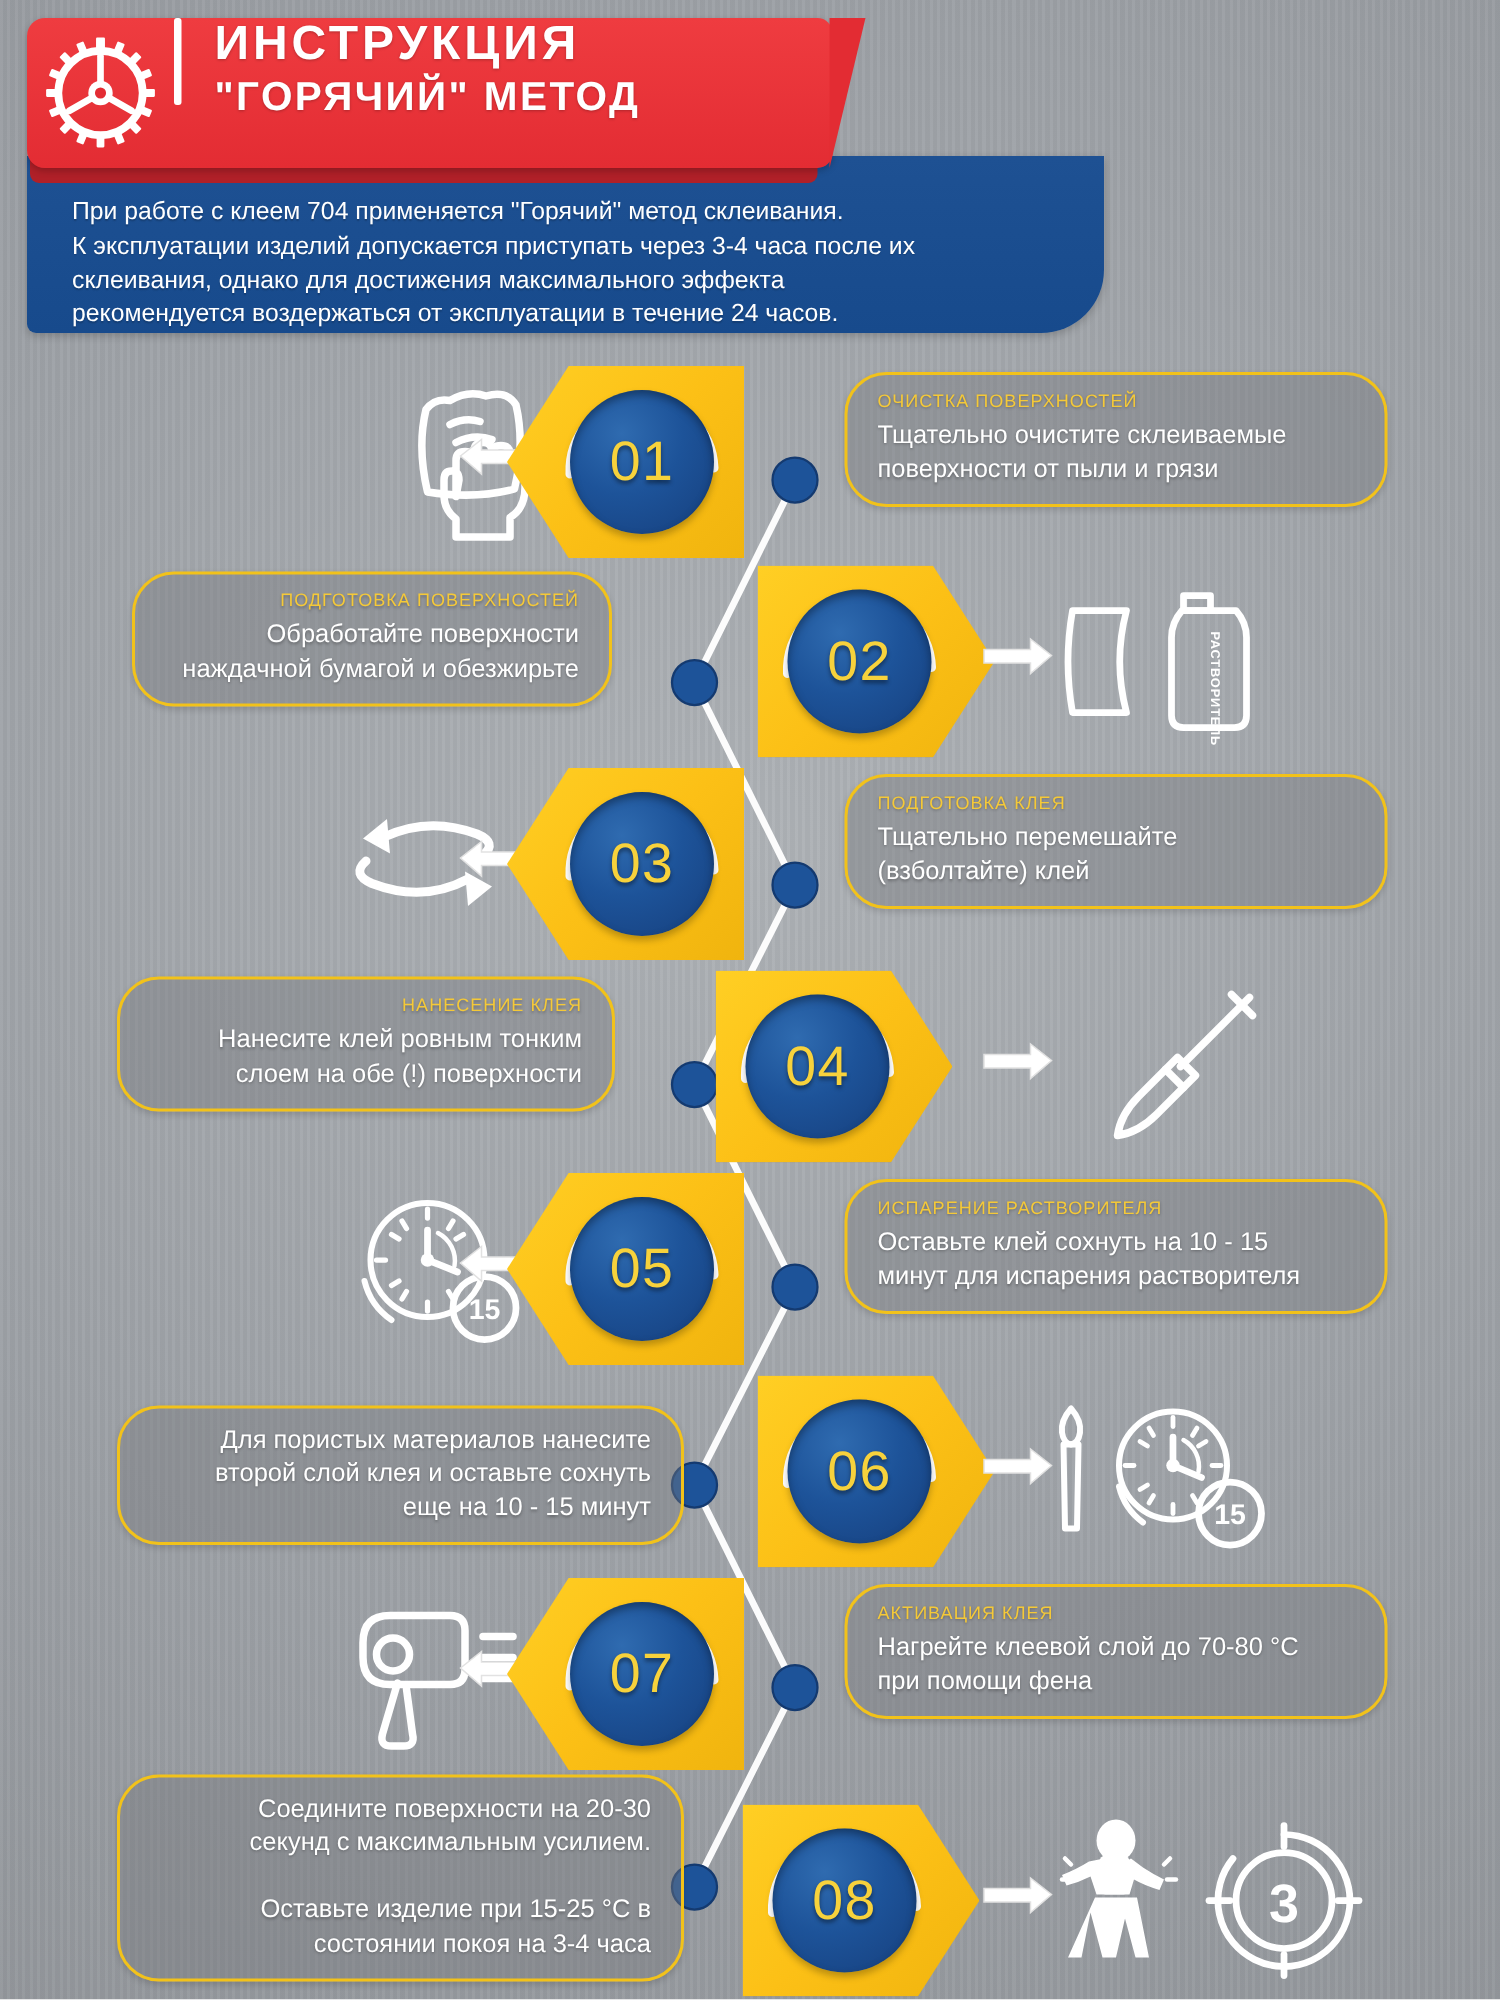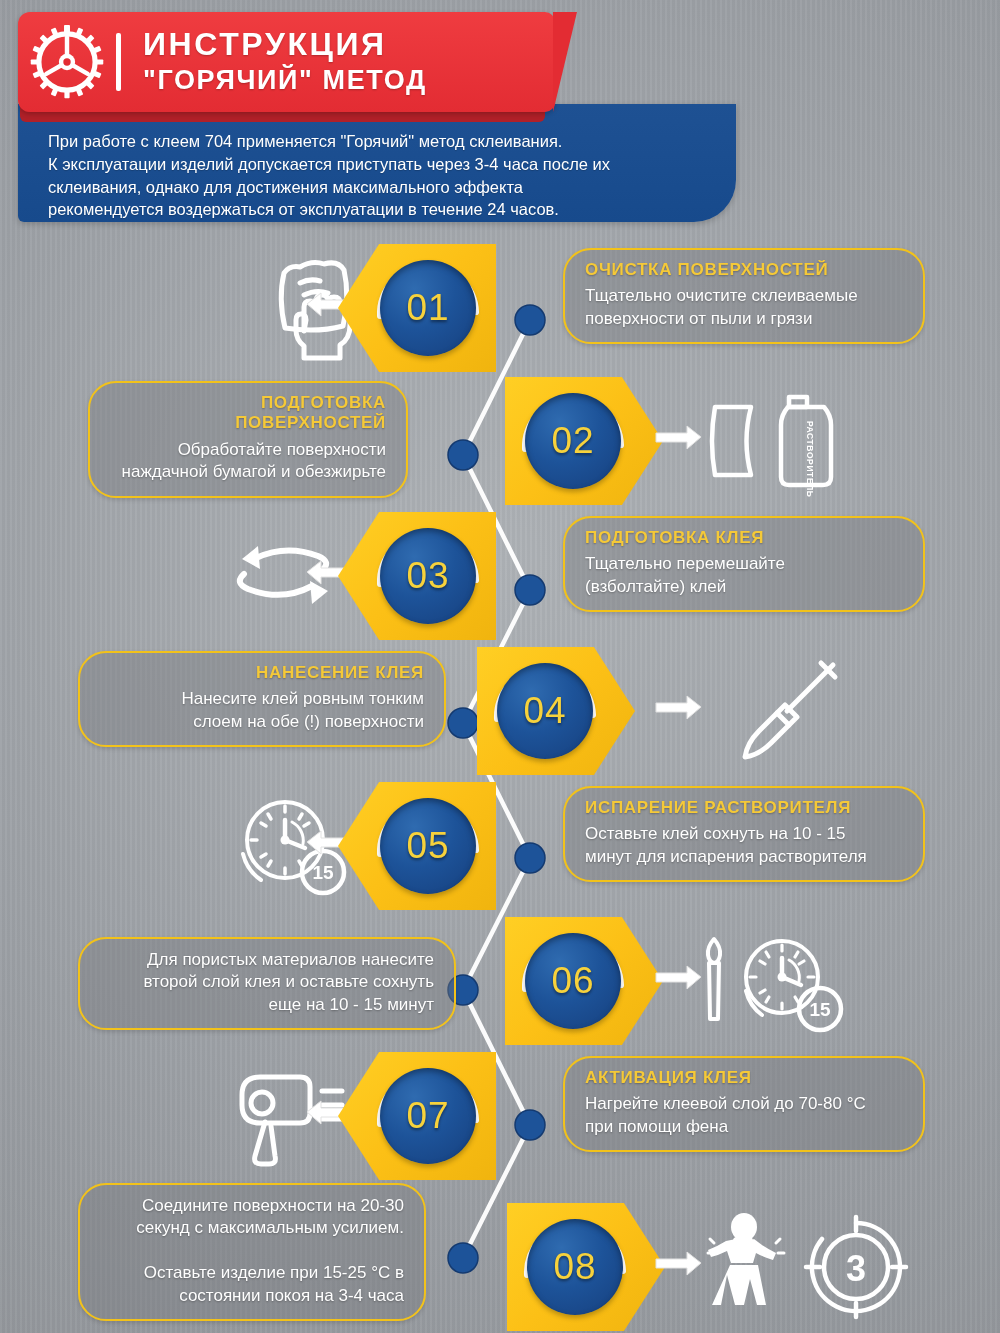--- a/index.html
+++ b/index.html
@@ -28,21 +28,21 @@
 
   
   .header-red {
     position: absolute;
     left: 18px; top: 12px;
     width: 537px; height: 100px;
     background: linear-gradient(180deg, #ef3c40 0%, #e32c33 100%);
     border-radius: 12px 10px 10px 12px;
     z-index: 6;
     display: flex;
-    align-items: center;
+    align-items: flex-start;
     box-shadow: 0 2px 5px rgba(0,0,0,0.22);
   }
   .header-red::after {
     content: "";
     position: absolute;
     right: -22px; top: 0;
     width: 0; height: 0;
     border-top: 0 solid transparent;
     border-left: 24px solid #e32c33;
     border-bottom: 100px solid transparent;
@@ -167,22 +167,22 @@
     top: 8px;
     border: 2.5px solid #f2c21a;
     border-radius: 28px;
     background: rgba(118,122,127,0.42);
     padding: 10px 20px 12px 20px;
     z-index: 4;
     box-shadow: 0 2px 4px rgba(0,0,0,0.15);
   }
   .pill-title {
     color: #f5c938;
-    font-size: 17px;
-    font-weight: bold;
+    font-size: 12px;
+    font-weight: normal;
     letter-spacing: 0.7px;
     line-height: 1.2;
     margin-bottom: 5px;
     text-shadow: 0 1px 2px rgba(0,0,0,0.3);
   }
   .pill-body {
     color: #ffffff;
     font-size: 17px;
     line-height: 1.32;
     white-space: pre-line;
@@ -370,21 +370,21 @@
         </div>
       </div>
       <div class="pill" style="left:563px; width:362px;">
         <div class="pill-title">ПОДГОТОВКА КЛЕЯ</div>
         <div class="pill-body">Тщательно перемешайте
 (взболтайте) клей</div>
       </div>
     </div>
 
     <div class="step-row left-hex" style="top:403px;position:absolute;">
-      <div class="pill align-right" style="left:78px; width:368px;">
+      <div class="pill align-right" style="left:78px; width:332px;">
         <div class="pill-title">НАНЕСЕНИЕ КЛЕЯ</div>
         <div class="pill-body">Нанесите клей ровным тонким
 слоем на обе (!) поверхности</div>
       </div>
       <div class="hex" style="left:477px;">
         <div class="hex-shape"></div>
         <svg class="hex-arc" viewBox="0 0 112 112" aria-hidden="true">
           <path d="M8 66 A48 48 0 0 1 104 62" fill="none" stroke="#ffffff" stroke-width="6" stroke-linecap="round"></path>
         </svg>
         <div class="hex-circle">
@@ -528,28 +528,28 @@
         </div>
       </div>
       <div class="pill" style="left:563px; width:362px;">
         <div class="pill-title">АКТИВАЦИЯ КЛЕЯ</div>
         <div class="pill-body">Нагрейте клеевой слой до 70-80 °C
 при помощи фена</div>
       </div>
     </div>
 
     <div class="step-row left-hex" style="top:943px;position:absolute;">
-      <div class="pill align-right" style="left:78px; width:348px; top:0;">
+      <div class="pill align-right" style="left:78px; width:378px; top:0;">
         <div class="pill-body">Соедините поверхности на 20-30
 секунд с максимальным усилием.
 
 Оставьте изделие при 15-25 °C в
 состоянии покоя на 3-4 часа</div>
       </div>
-      <div class="hex" style="left:507px; top:20px;">
+      <div class="hex" style="left:495px; top:20px;">
         <div class="hex-shape"></div>
         <svg class="hex-arc" viewBox="0 0 112 112" aria-hidden="true">
           <path d="M8 66 A48 48 0 0 1 104 62" fill="none" stroke="#ffffff" stroke-width="6" stroke-linecap="round"></path>
         </svg>
         <div class="hex-circle">
           <span class="hex-num">08</span>
         </div>
       </div>
       <svg class="hex-arrow" style="left:655px; top:66px;" width="48" height="30" viewBox="0 0 48 30">
         <path d="M1 10 H32 V3 L46 14 L32 26 V19 H1 Z" fill="#ffffff" stroke="#e2e2e2" stroke-width="1"></path>

